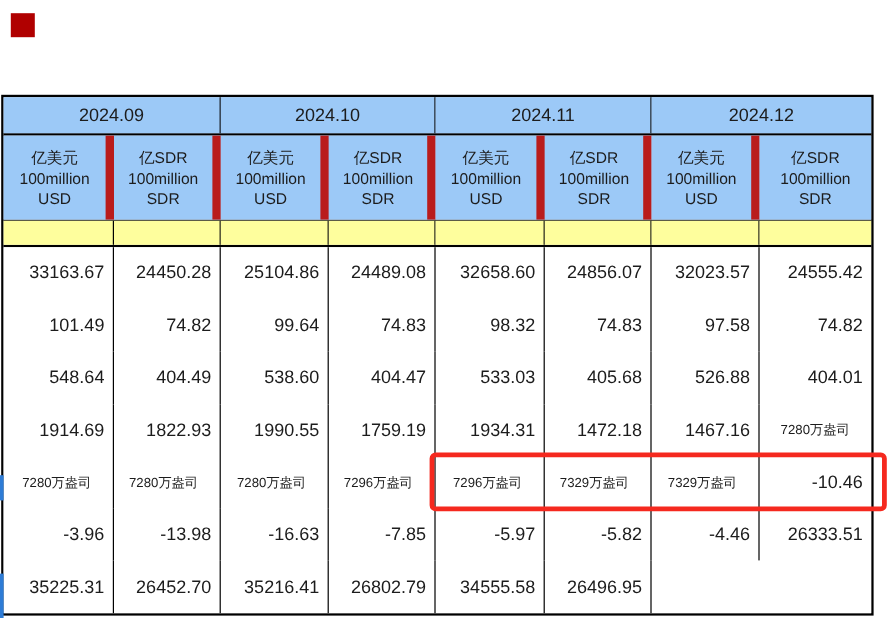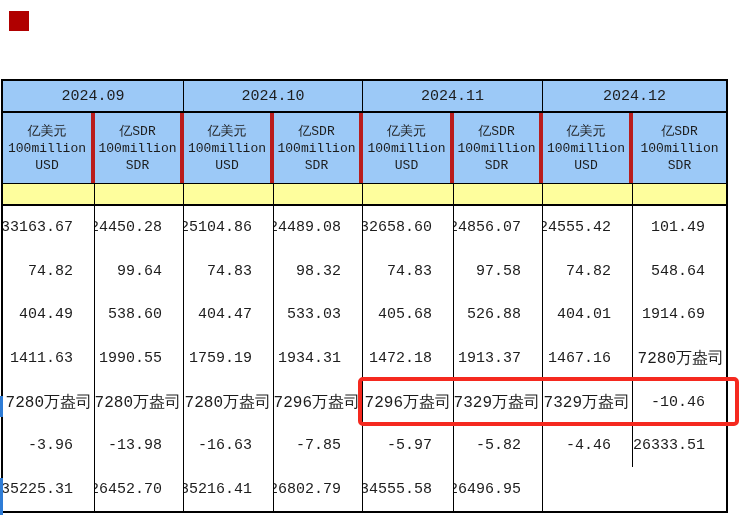--- a/index.html
+++ b/index.html
@@ -16,21 +16,20 @@
     position: absolute; left: 9px; top: 11px;
     width: 20px; height: 20px;
     background: #b00000;
   }
 
   .table-wrap {
     position: absolute; left: 1px; top: 79px;
     width: 727px; height: 434px;
     border: 2px solid #000;
     background: #ffffff;
-    font-family: Liberation Mono, monospace;
   }
 
   
   .month-row {
     display: grid;
     grid-template-columns: 181px 179px 180px 183px;
     height: 32px;
     border-bottom: 2px solid #000;
   }
   .month-cell {
@@ -43,21 +42,21 @@
 
   
   .sub-row {
     display: grid;
     grid-template-columns: 92px 89px 90px 89px 91px 89px 90px 93px;
     height: 71px;
     border-bottom: 1px solid #000;
   }
   .sub-cell {
     background: #9cc9f7;
-    border-right: 4px solid #b91c1c;
+    border-right: 7px solid #b91c1c;
     display: flex; flex-direction: column;
     align-items: center; justify-content: center;
     font-size: 13px; line-height: 17px;
     text-align: center;
   }
   .sub-row .sub-cell:last-child { border-right: none; }
 
   
   .spacer-row {
     display: grid;
@@ -72,27 +71,27 @@
   .data-grid {
     display: grid;
     grid-template-columns: 92px 89px 90px 89px 91px 89px 90px 93px;
     grid-template-rows: repeat(7, 1fr);
     height: 305px;
     background: #ffffff;
   }
   .data-cell {
     border-right: 1px solid #000;
     display: flex; align-items: center; justify-content: flex-end;
-    padding-right: 21px;
+    padding-right: 7px;
     font-size: 15px;
     white-space: nowrap;
     overflow: hidden;
   }
   .data-grid .data-cell:nth-child(8n) { border-right: none; }
-  .data-cell.cjk { font-size: 16px; padding-right: 2px; }
+  .data-cell.cjk { font-size: 11px; padding-right: 18px; }
 
   
   .highlight-box {
     position: absolute; left: 358px; top: 377px;
     width: 381px; height: 49px;
     border: 4px solid #f5291f;
     border-radius: 5px;
     background: transparent;
     pointer-events: none;
   }
@@ -170,20 +169,21 @@
     <div class="spacer-cell"></div>
   </div>
 
   <div class="data-grid">
     <div class="data-cell">33163.67</div>
     <div class="data-cell">24450.28</div>
     <div class="data-cell">25104.86</div>
     <div class="data-cell">24489.08</div>
     <div class="data-cell">32658.60</div>
     <div class="data-cell">24856.07</div>
+    <div class="data-cell">32023.57</div>
     <div class="data-cell">24555.42</div>
 
     <div class="data-cell">101.49</div>
     <div class="data-cell">74.82</div>
     <div class="data-cell">99.64</div>
     <div class="data-cell">74.83</div>
     <div class="data-cell">98.32</div>
     <div class="data-cell">74.83</div>
     <div class="data-cell">97.58</div>
     <div class="data-cell">74.82</div>
@@ -191,26 +191,25 @@
     <div class="data-cell">548.64</div>
     <div class="data-cell">404.49</div>
     <div class="data-cell">538.60</div>
     <div class="data-cell">404.47</div>
     <div class="data-cell">533.03</div>
     <div class="data-cell">405.68</div>
     <div class="data-cell">526.88</div>
     <div class="data-cell">404.01</div>
 
     <div class="data-cell">1914.69</div>
-    <div class="data-cell">1411.63</div>
+    <div class="data-cell">1822.93</div>
     <div class="data-cell">1990.55</div>
     <div class="data-cell">1759.19</div>
     <div class="data-cell">1934.31</div>
     <div class="data-cell">1472.18</div>
-    <div class="data-cell">1913.37</div>
     <div class="data-cell">1467.16</div>
 
     <div class="data-cell cjk">7280万盎司</div>
     <div class="data-cell cjk">7280万盎司</div>
     <div class="data-cell cjk">7280万盎司</div>
     <div class="data-cell cjk">7280万盎司</div>
     <div class="data-cell cjk">7296万盎司</div>
     <div class="data-cell cjk">7296万盎司</div>
     <div class="data-cell cjk">7329万盎司</div>
     <div class="data-cell cjk">7329万盎司</div>

